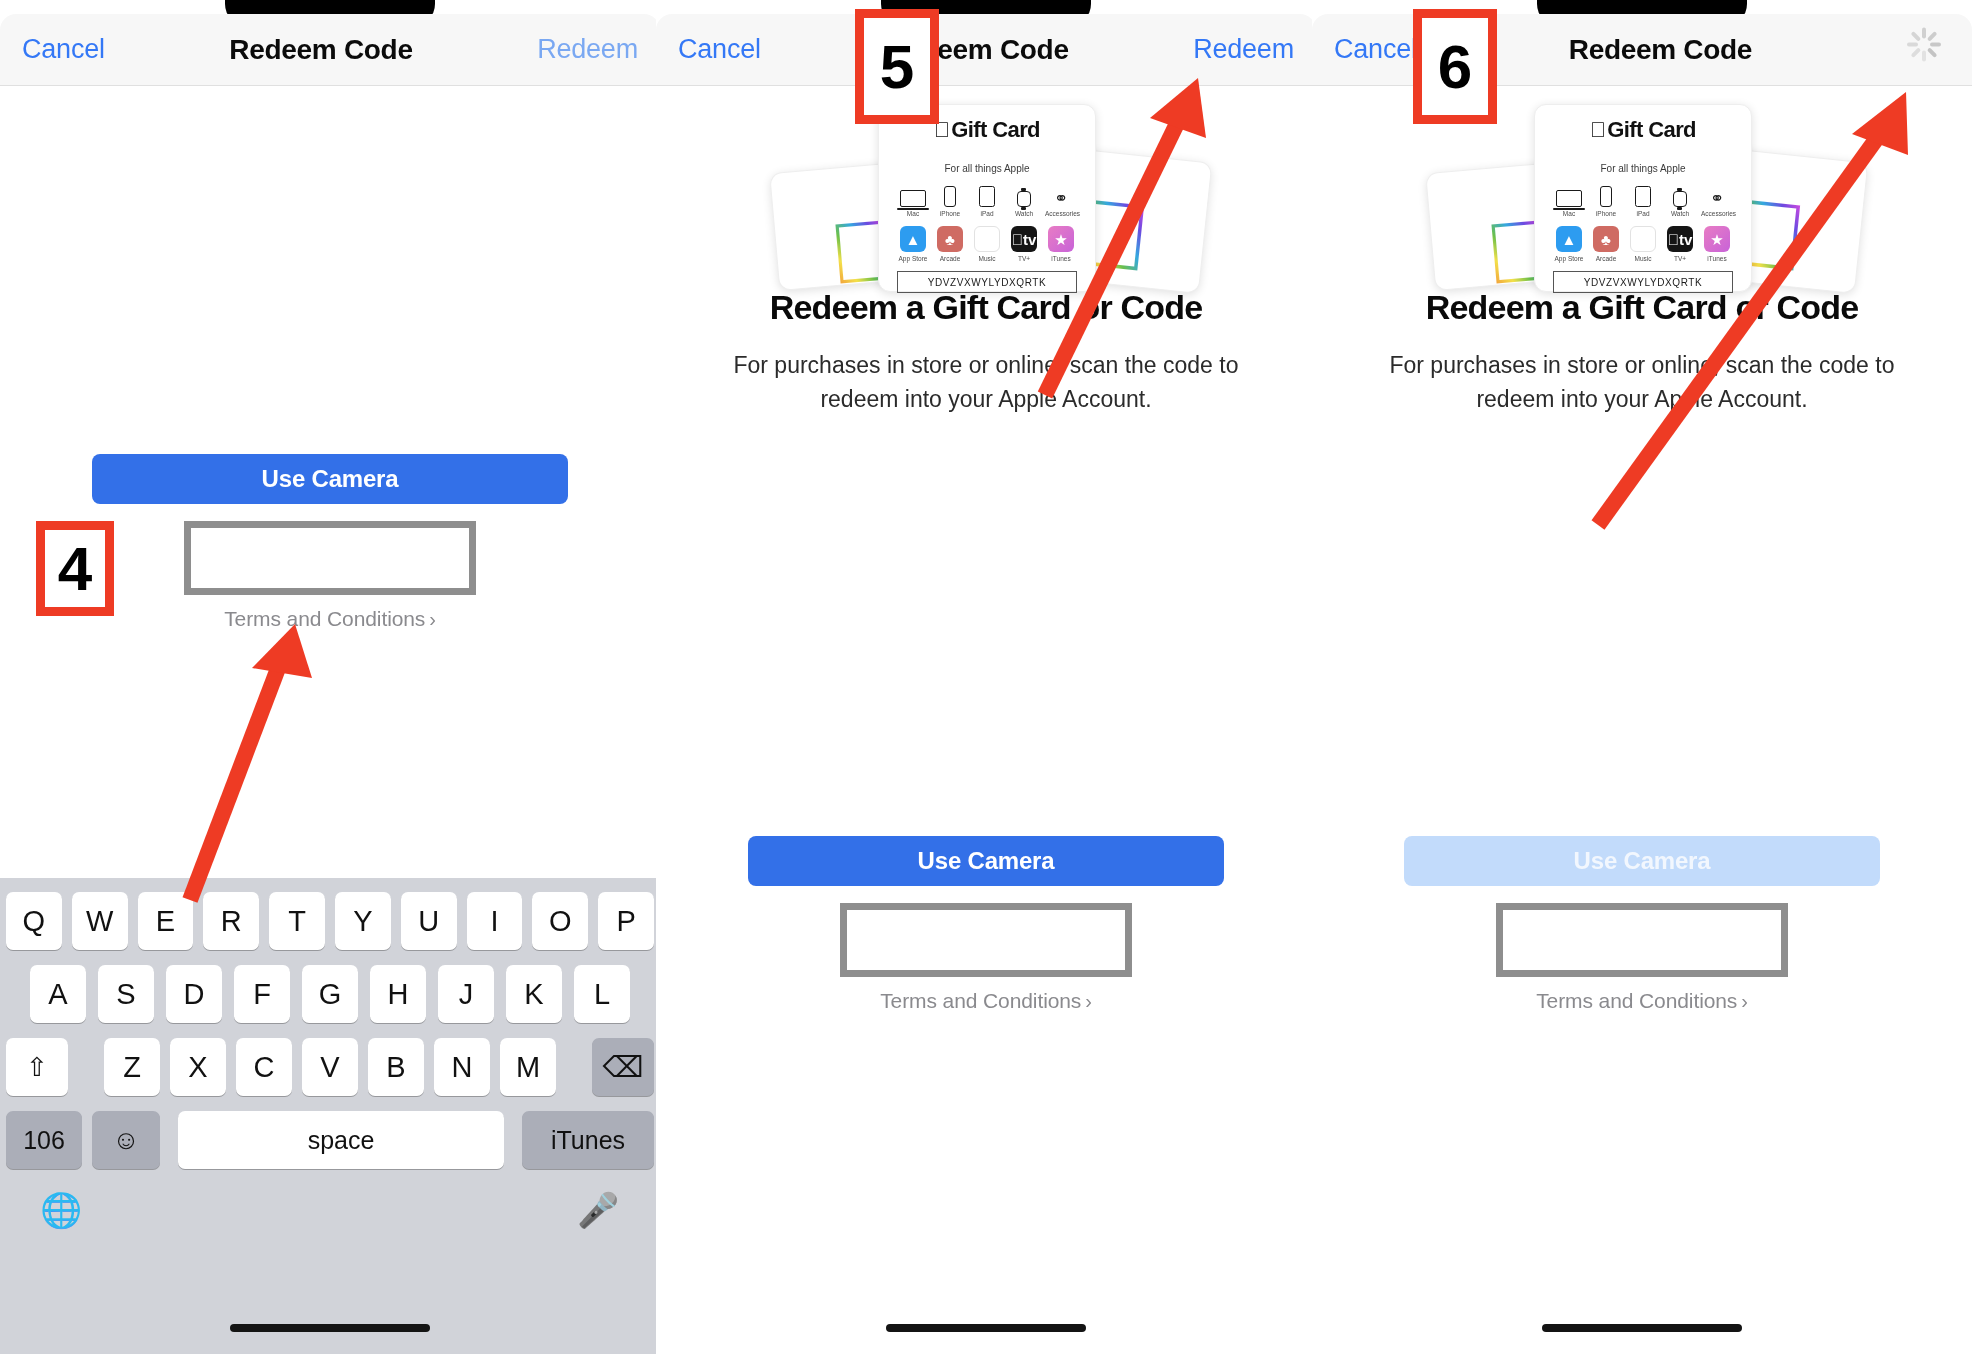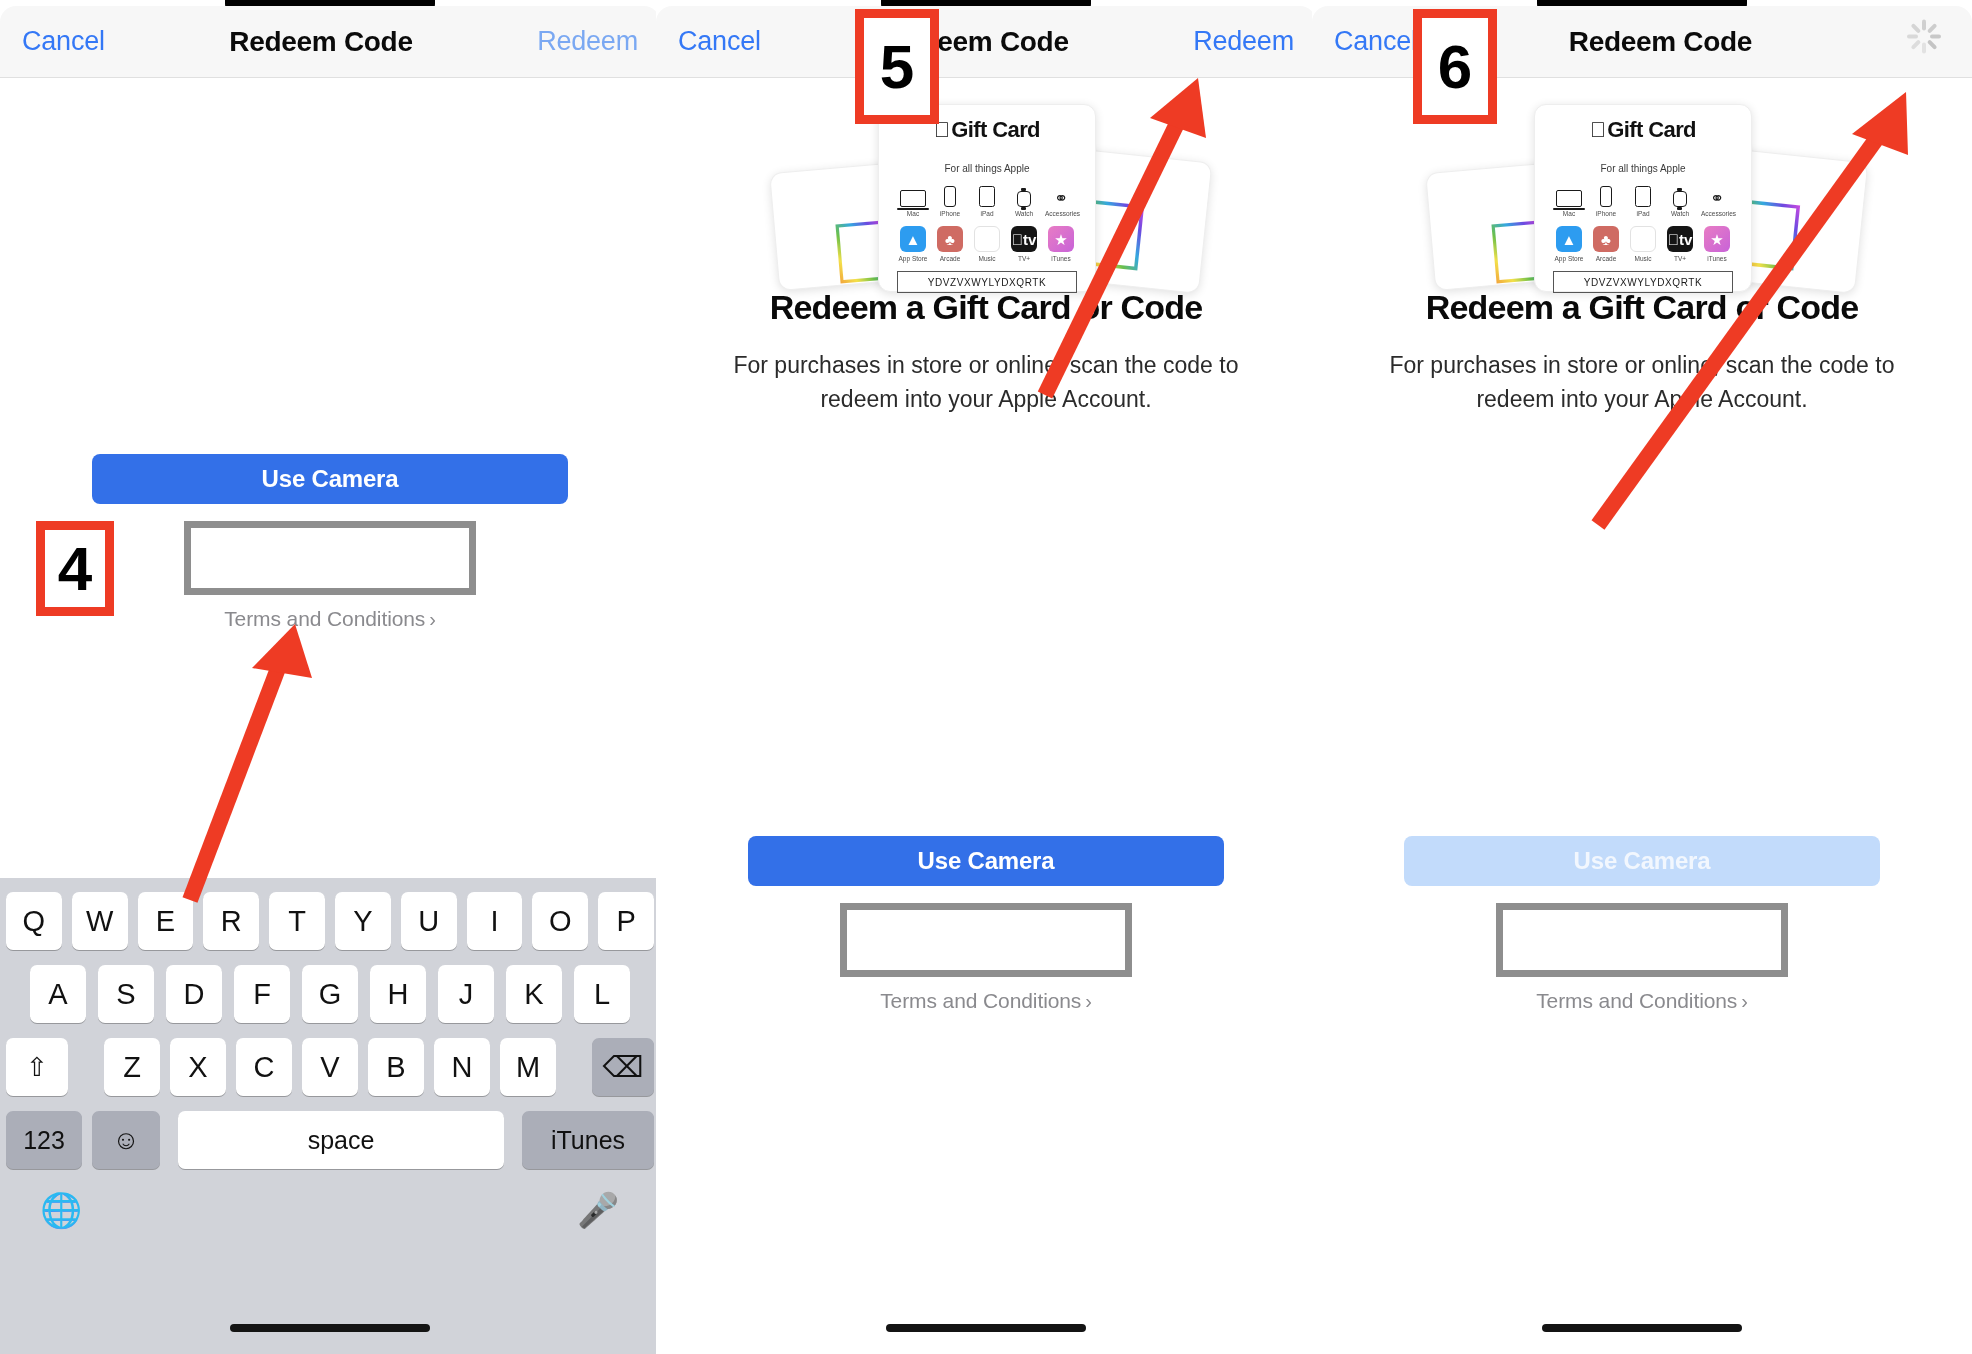--- a/index.html
+++ b/index.html
@@ -37,21 +37,21 @@
     width: 210px;
     height: 26px;
     background: #000000;
     border-bottom-left-radius: 22px;
     border-bottom-right-radius: 22px;
   }
 
   
   .navbar {
     position: absolute;
-    top: 6px;
+    top: 14px;
     left: 0;
     width: 100%;
     height: 72px;
     background: #f7f7f7;
     border-top-left-radius: 16px;
     border-top-right-radius: 16px;
     border-bottom: 1px solid #e0e0e0;
     display: flex;
     align-items: center;
     justify-content: space-between;
@@ -426,21 +426,21 @@
             <div class="key">X</div>
             <div class="key">C</div>
             <div class="key">V</div>
             <div class="key">B</div>
             <div class="key">N</div>
             <div class="key">M</div>
           </div>
         <div class="key wide-fn">⌫</div>
       </div>
       <div class="kb-row r4">
-        <div class="key num">123</div>
+        <div class="key num">106</div>
         <div class="key emoji">☺</div>
         <div class="key space">space</div>
         <div class="key ret">iTunes</div>
       </div>
       <div class="kb-bottom">
         <span class="kb-icon">🌐</span>
         <span class="kb-icon">🎤</span>
       </div>
       <div class="home-bar"></div>
     </div>

